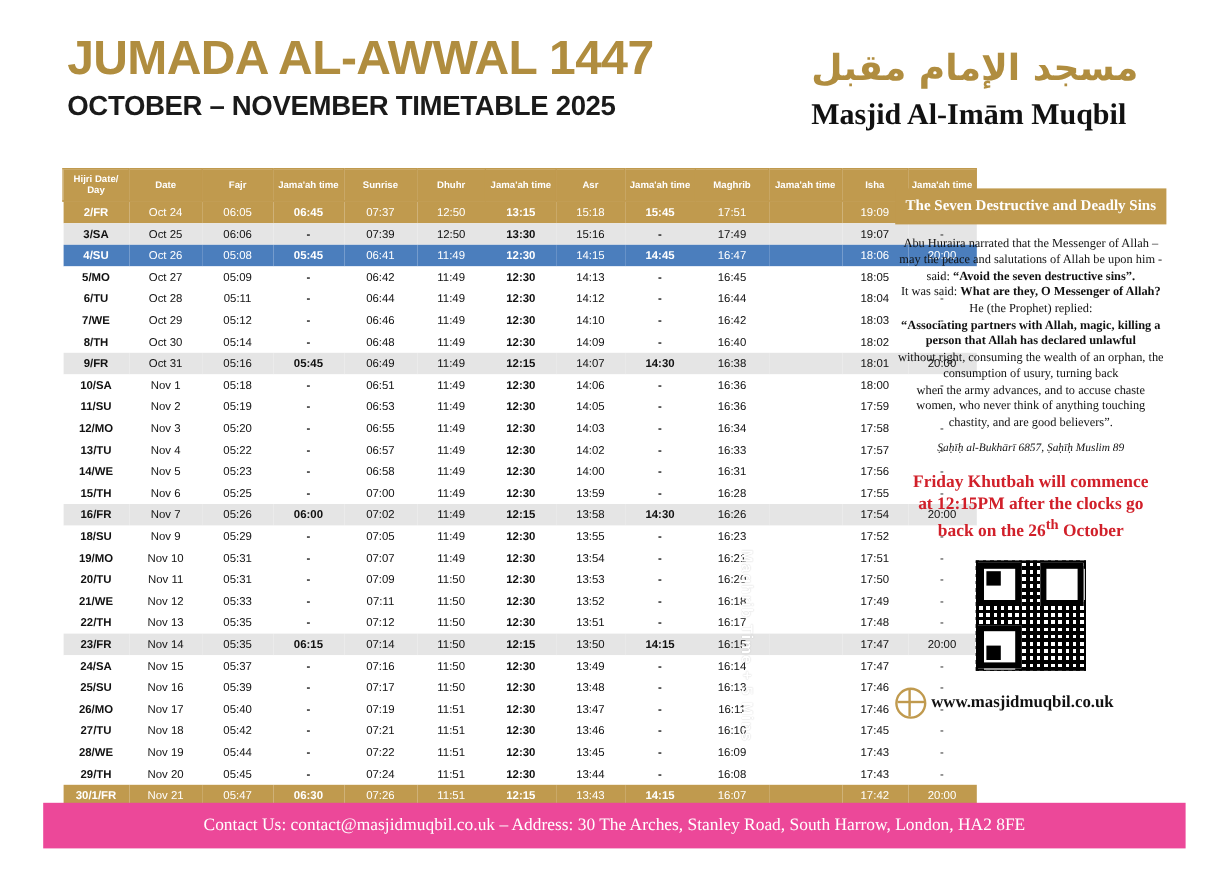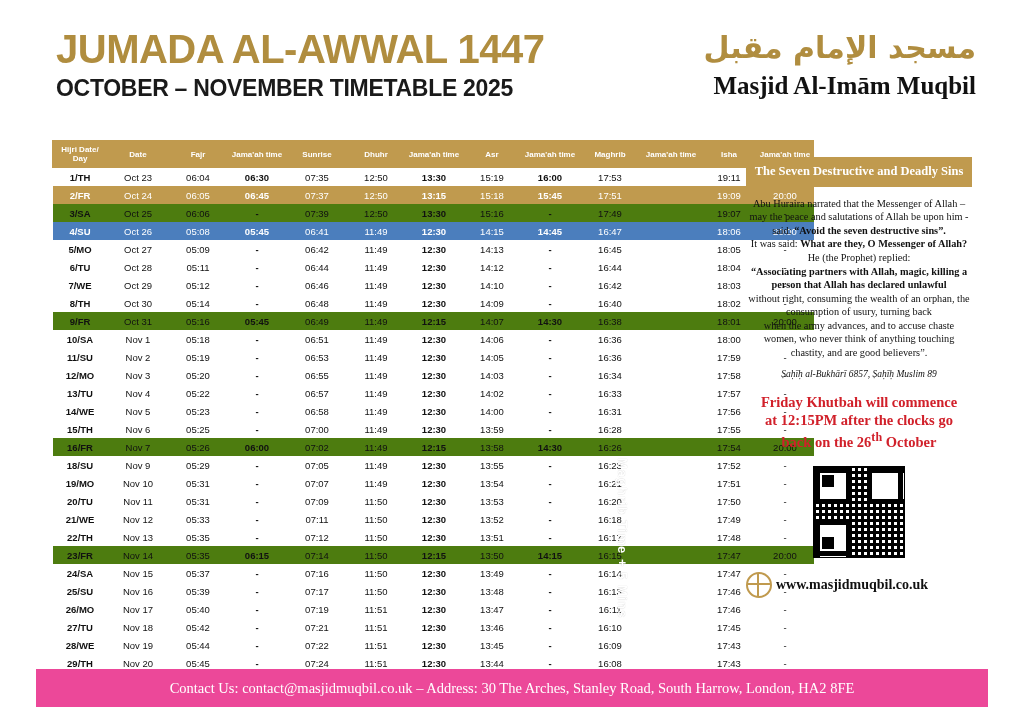--- a/index.html
+++ b/index.html
@@ -17,21 +17,21 @@
   .title-main{
     font-family:"Liberation Sans", sans-serif;
     font-weight:bold;font-size:40px;letter-spacing:-0.5px;
     color:#b08d3f;line-height:1.05;margin:0;
   }
   .title-sub{
     font-family:"Liberation Sans", sans-serif;
     font-weight:bold;font-size:23px;letter-spacing:-0.3px;
     color:#1a1a1a;line-height:1.1;margin:6px 0 0 0;
   }
-  .brand{position:absolute;right:0;top:2px;width:300px;text-align:right;}
+  .brand{position:absolute;right:0;top:12px;width:300px;text-align:left;}
   .brand-arabic{
     font-family:"DejaVu Sans", sans-serif;
     color:#b08d3f;font-size:30px;line-height:1.2;direction:rtl;
     font-weight:bold;
     white-space:nowrap;
   }
   .brand-name{
     font-family:"Liberation Serif", serif;
     font-weight:bold;font-size:25px;color:#111;margin-top:6px;
   }
@@ -57,21 +57,21 @@
   .col-asr{width:54px;}
   .col-jasr{width:56px;}
   .col-maghrib{width:58px;}
   .col-jmaghrib{width:58px;}
   .col-isha{width:52px;}
   .col-jisha{width:54px;}
 
   tr.row-white{background:#ffffff;}
   tr.row-gold{background:#c09a4e;color:#ffffff;}
   tr.row-gold td{color:#ffffff;}
-  tr.row-tan{background:#4d7c0f;}
+  tr.row-tan{background:#e5e5e5;}
   tr.row-blue{background:#4b7ebd;}
   tr.row-blue td{color:#ffffff;}
   td.b{font-weight:bold;}
   td.day{font-weight:bold;font-size:9.5px;}
   .maghrib-note{
     position:absolute;left:556px;top:318px;width:22px;
     font-weight:bold;font-size:13px;color:#ffffff;
     writing-mode:vertical-rl;text-orientation:mixed;
     letter-spacing:1px;
     text-shadow:0 0 1px rgba(0,0,0,.25);
@@ -165,35 +165,20 @@
             <th class="col-jdhuhr">Jama'ah time</th>
             <th class="col-asr">Asr</th>
             <th class="col-jasr">Jama'ah time</th>
             <th class="col-maghrib">Maghrib</th>
             <th class="col-jmaghrib">Jama'ah time</th>
             <th class="col-isha">Isha</th>
             <th class="col-jisha">Jama'ah time</th>
           </tr>
       </thead>
       <tbody id="tbody">
-          <tr class="row-white">
-            <td class="day ">1/TH</td>
-            <td class="">Oct 23</td>
-            <td class="">06:04</td>
-            <td class="b">06:30</td>
-            <td class="">07:35</td>
-            <td class="">12:50</td>
-            <td class="b">13:30</td>
-            <td class="">15:19</td>
-            <td class="b">16:00</td>
-            <td class="">17:53</td>
-            <td class=""></td>
-            <td class="">19:11</td>
-            <td class="">20:00</td>
-          </tr>
           <tr class="row-gold">
             <td class="day ">2/FR</td>
             <td class="">Oct 24</td>
             <td class="">06:05</td>
             <td class="b">06:45</td>
             <td class="">07:37</td>
             <td class="">12:50</td>
             <td class="b">13:15</td>
             <td class="">15:18</td>
             <td class="b">15:45</td>

